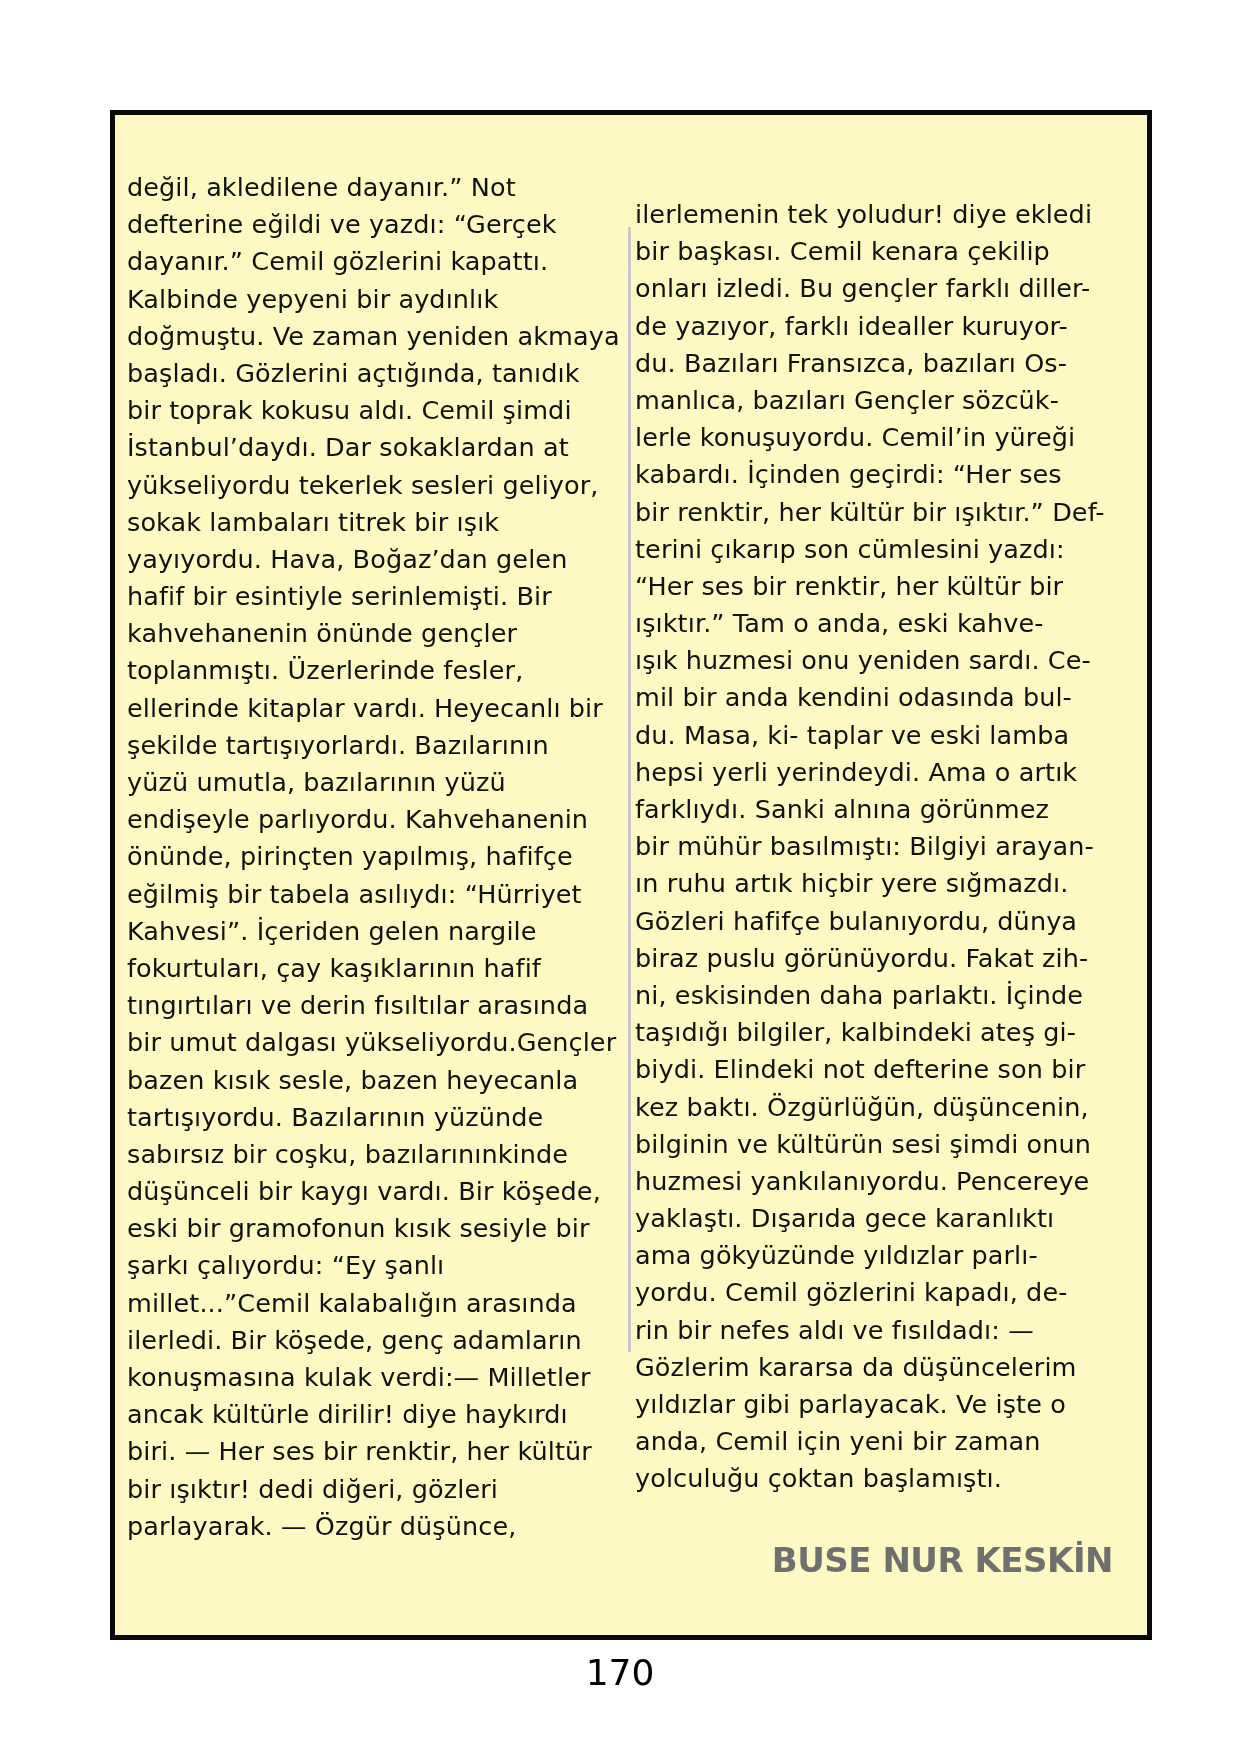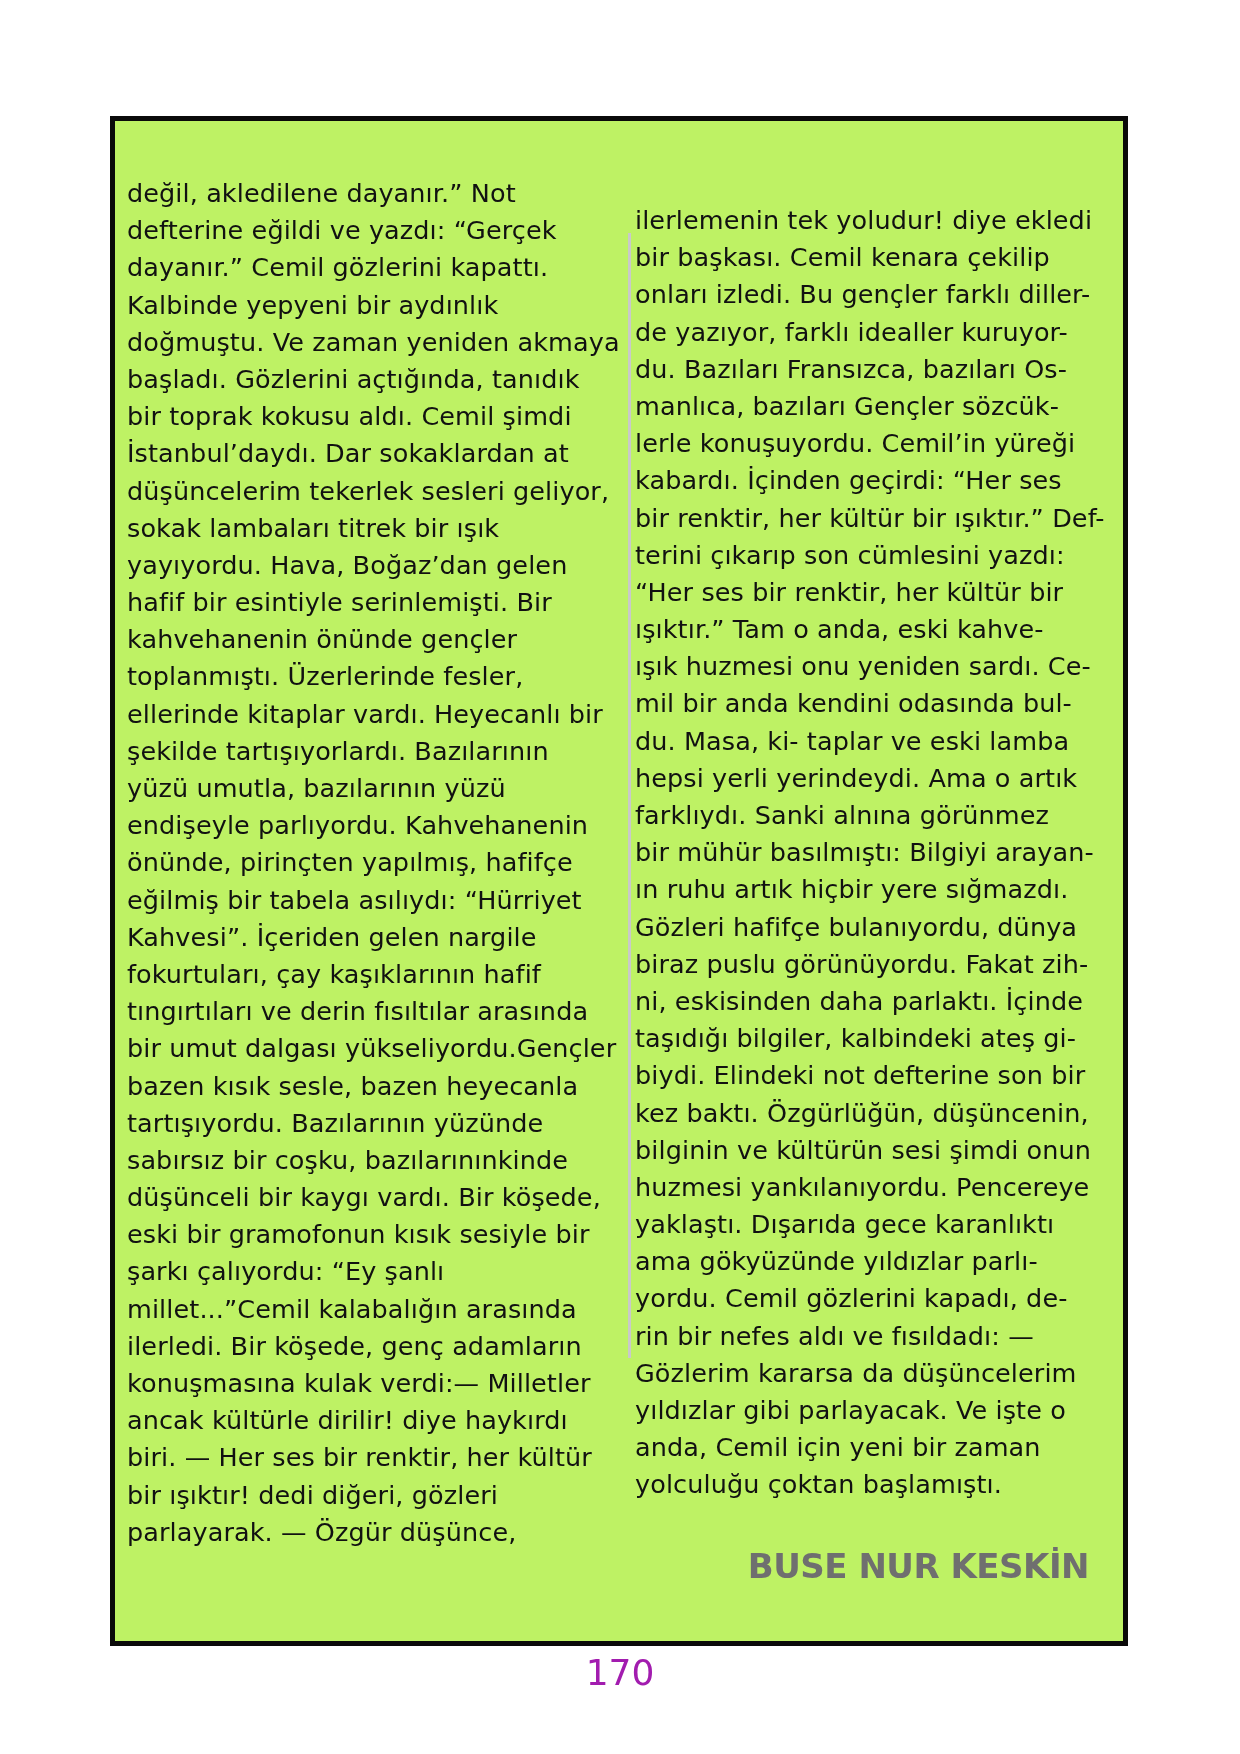--- a/index.html
+++ b/index.html
@@ -6,24 +6,25 @@
   body {
     width: 1240px; height: 1754px;
     background: #ffffff;
     position: relative;
     overflow: hidden;
     font-family: "DejaVu Sans", sans-serif;
     color: #111111;
   }
   .frame {
     position: absolute;
-    left: 110px; top: 116px;
+    left: 110px; top: 110px;
     width: 1008px; height: 1520px;
     border: 5px solid #0a0a0a;
-    background: #bef264;
+    background: #fef9c3;
+    padding-left: 24px;
   }
   .col {
     position: absolute;
     top: 54px;
     font-size: 25.5px;
     line-height: 37.2px;
     letter-spacing: 0.1px;
     white-space: nowrap;
   }
   .col-left { left: 12px; }
@@ -44,37 +45,37 @@
     letter-spacing: -0.5px;
     color: #6f6f6f;
     text-align: right;
   }
   .page-number {
     position: absolute;
     left: 0; width: 1240px;
     top: 1652px;
     text-align: center;
     font-size: 36px;
-    color: #a21caf;
+    color: #000000;
   }
 </style>
 </head>
 <body>
 
 <div class="frame">
   <div class="col col-left" id="col-left">
       <span class="line">değil, akledilene dayanır.” Not</span>
       <span class="line">defterine eğildi ve yazdı: “Gerçek</span>
       <span class="line">dayanır.” Cemil gözlerini kapattı.</span>
       <span class="line">Kalbinde yepyeni bir aydınlık</span>
       <span class="line">doğmuştu. Ve zaman yeniden akmaya</span>
       <span class="line">başladı. Gözlerini açtığında, tanıdık</span>
       <span class="line">bir toprak kokusu aldı. Cemil şimdi</span>
       <span class="line">İstanbul’daydı. Dar sokaklardan at</span>
-      <span class="line">düşüncelerim tekerlek sesleri geliyor,</span>
+      <span class="line">yükseliyordu tekerlek sesleri geliyor,</span>
       <span class="line">sokak lambaları titrek bir ışık</span>
       <span class="line">yayıyordu. Hava, Boğaz’dan gelen</span>
       <span class="line">hafif bir esintiyle serinlemişti. Bir</span>
       <span class="line">kahvehanenin önünde gençler</span>
       <span class="line">toplanmıştı. Üzerlerinde fesler,</span>
       <span class="line">ellerinde kitaplar vardı. Heyecanlı bir</span>
       <span class="line">şekilde tartışıyorlardı. Bazılarının</span>
       <span class="line">yüzü umutla, bazılarının yüzü</span>
       <span class="line">endişeyle parlıyordu. Kahvehanenin</span>
       <span class="line">önünde, pirinçten yapılmış, hafifçe</span>

